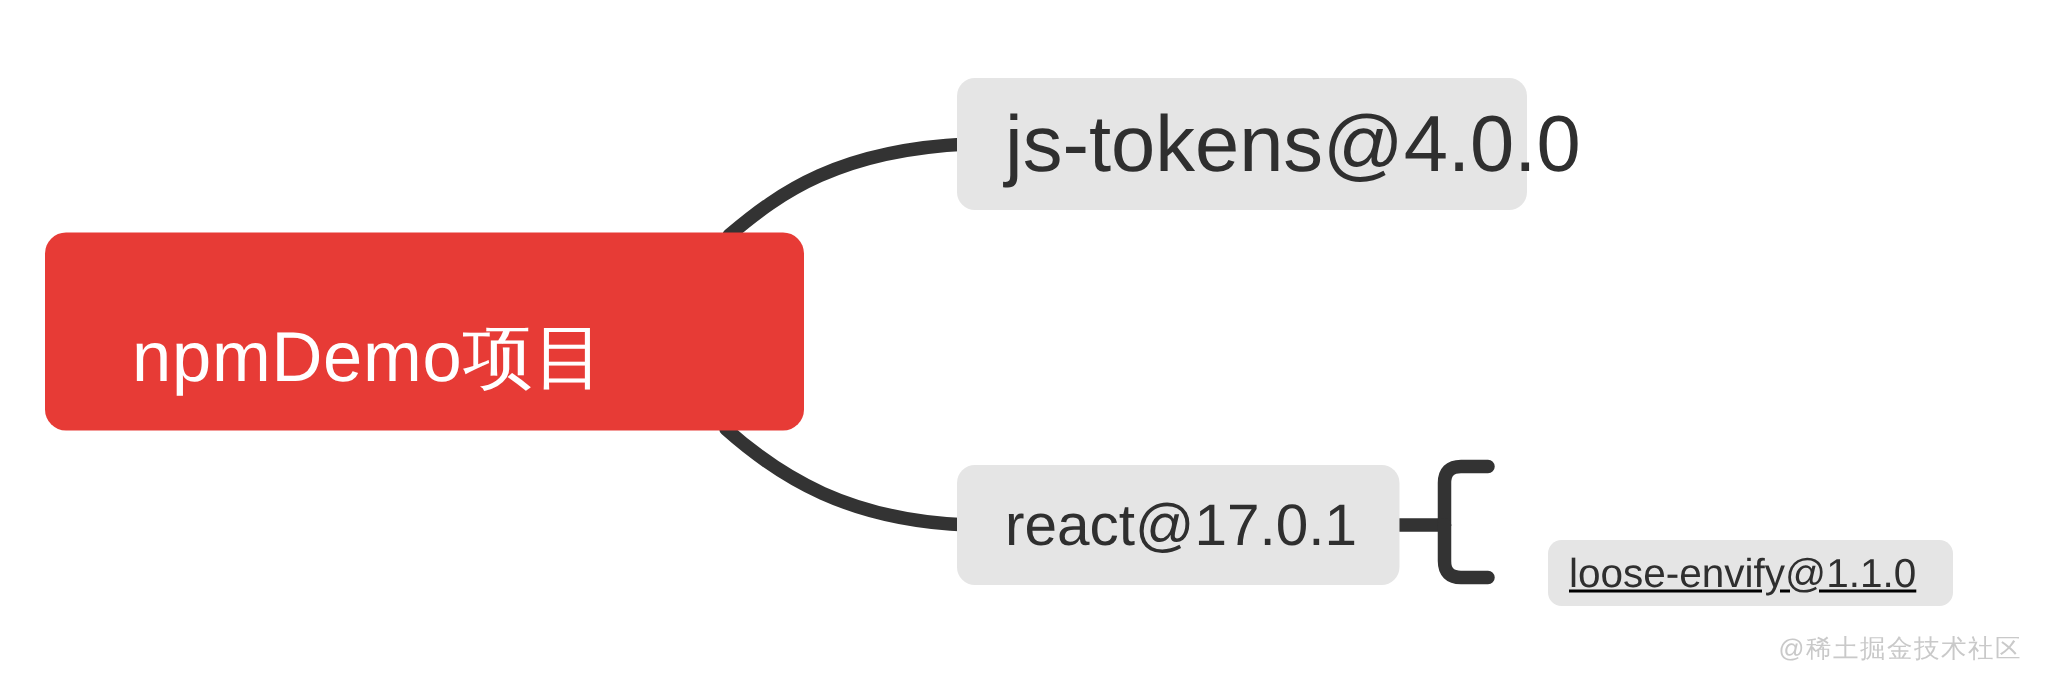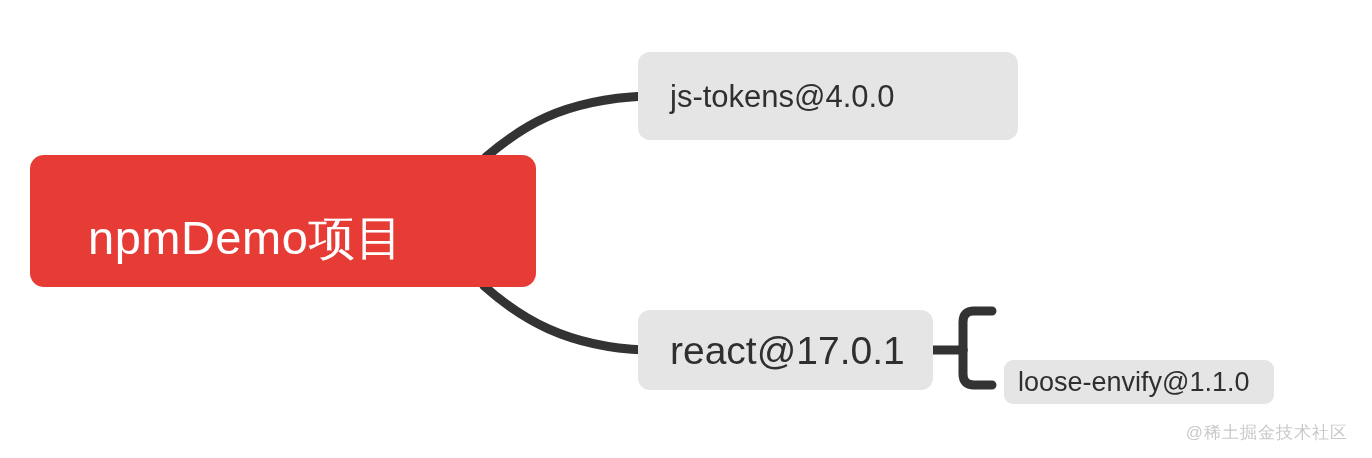--- a/index.html
+++ b/index.html
@@ -58,21 +58,21 @@
     line-height: 1;
   }
   #node-js-tokens {
     left: 638px;
     top: 52px;
     width: 380px;
     height: 88px;
     padding-left: 32px;
   }
   #node-js-tokens .node-label {
-    font-size: 31px;
+    font-size: 53px;
   }
   #node-react {
     left: 638px;
     top: 310px;
     width: 295px;
     height: 80px;
     padding-left: 32px;
   }
   #node-react .node-label {
     font-size: 39px;
@@ -83,26 +83,27 @@
     top: 288px;
     width: 287px;
     height: 46px;
     border-radius: 9px;
     padding-left: 14px;
   }
   #node-object-assign .node-label {
     font-size: 27px;
   }
   #node-loose-envify {
-    left: 1004px;
+    left: 1032px;
     top: 360px;
     width: 270px;
     height: 44px;
     border-radius: 9px;
     padding-left: 14px;
+    text-decoration: underline;
   }
   #node-loose-envify .node-label {
     font-size: 27px;
   }
   #watermark {
     position: absolute;
     right: 24px;
     bottom: 14px;
     font-size: 17px;
     color: #c9c9c9;

